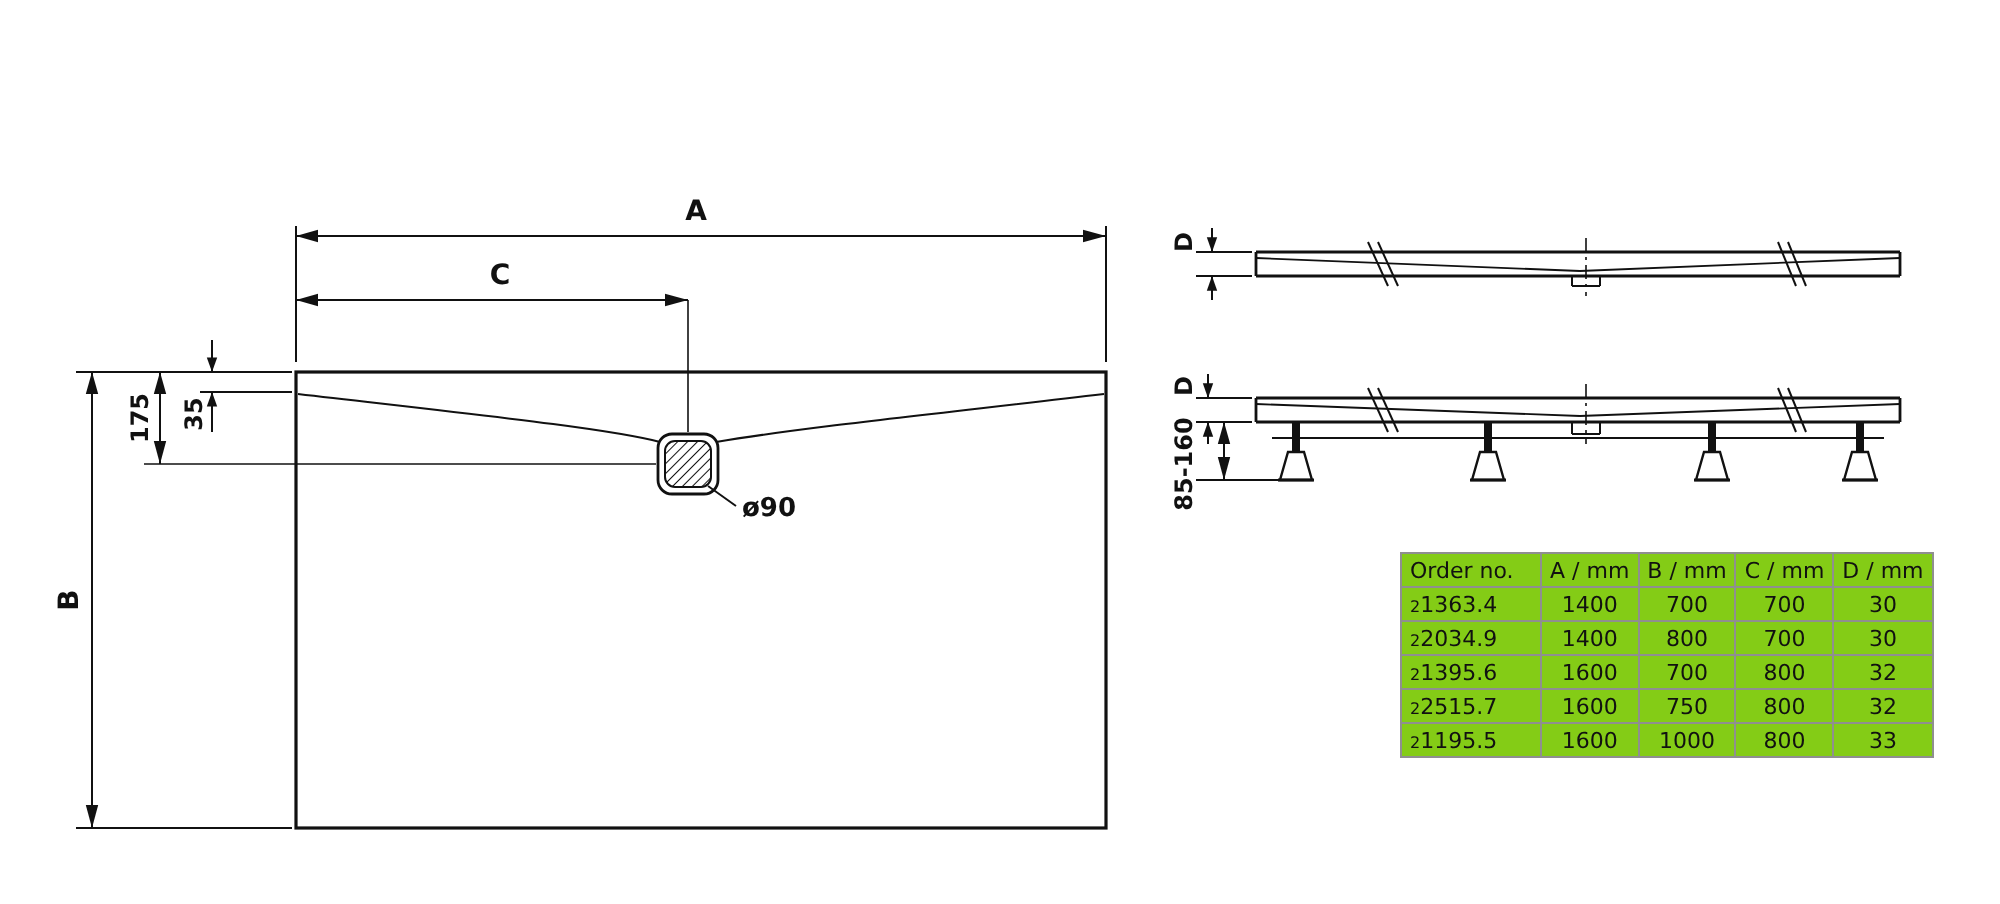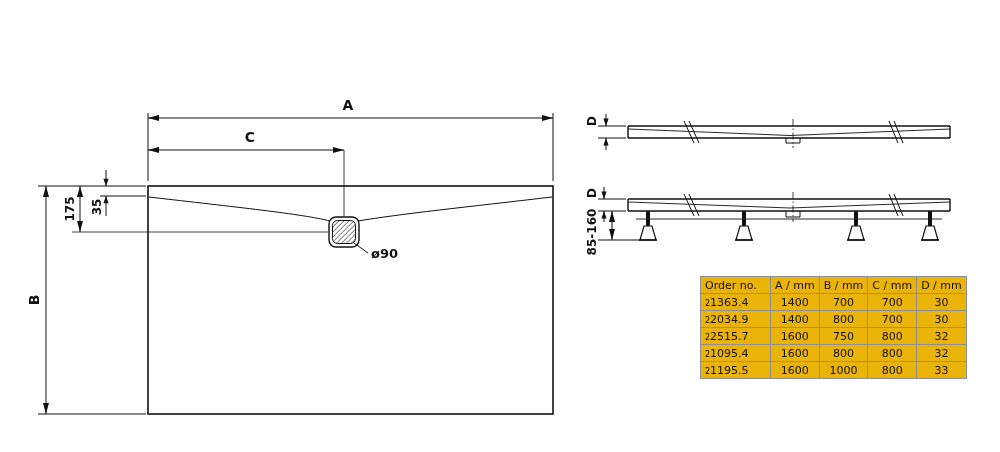--- a/index.html
+++ b/index.html
@@ -3,21 +3,21 @@
 <meta charset="utf-8">
 <style>
   html,body{margin:0;padding:0;background:#fff;}
   .canvas{position:relative;width:1000px;height:452px;background:#ffffff;overflow:hidden;}
   .canvas svg{position:absolute;left:0;top:0;}
   svg text{font-family:"DejaVu Sans",sans-serif;fill:#111;}
   .t14{font-size:14px;font-weight:bold;}
   .t13{font-size:13px;font-weight:bold;}
   .t12{font-size:12px;font-weight:bold;}
   .spec-table{position:absolute;left:700px;top:276px;border-collapse:collapse;table-layout:fixed;
-    font-family:"DejaVu Sans",sans-serif;font-size:11px;color:#111;background:#eab308;}
+    font-family:"DejaVu Sans",sans-serif;font-size:11px;color:#111;background:#84cc16;}
   .spec-table th,.spec-table td{border:1px solid #8f8f8f;height:16px;padding:0 4px;
     font-weight:normal;text-align:center;white-space:nowrap;}
   .spec-table th.order,.spec-table td.order{text-align:left;}
   .pfx{font-size:8px;}
 </style>
 </head>
 <body>
 
 <div class="canvas">
 
@@ -181,34 +181,34 @@
       <td>30</td>
     </tr>
     <tr>
       <td class="order"><span class="pfx">2</span><span>2034.9</span></td>
       <td>1400</td>
       <td>800</td>
       <td>700</td>
       <td>30</td>
     </tr>
     <tr>
+      <td class="order"><span class="pfx">2</span><span>1395.6</span></td>
+      <td>1600</td>
+      <td>700</td>
+      <td>800</td>
+      <td>32</td>
+    </tr>
+    <tr>
       <td class="order"><span class="pfx">2</span><span>2515.7</span></td>
       <td>1600</td>
       <td>750</td>
       <td>800</td>
       <td>32</td>
     </tr>
     <tr>
-      <td class="order"><span class="pfx">2</span><span>1095.4</span></td>
-      <td>1600</td>
-      <td>800</td>
-      <td>800</td>
-      <td>32</td>
-    </tr>
-    <tr>
       <td class="order"><span class="pfx">2</span><span>1195.5</span></td>
       <td>1600</td>
       <td>1000</td>
       <td>800</td>
       <td>33</td>
     </tr>
   </tbody>
 </table>
 
 </div>

